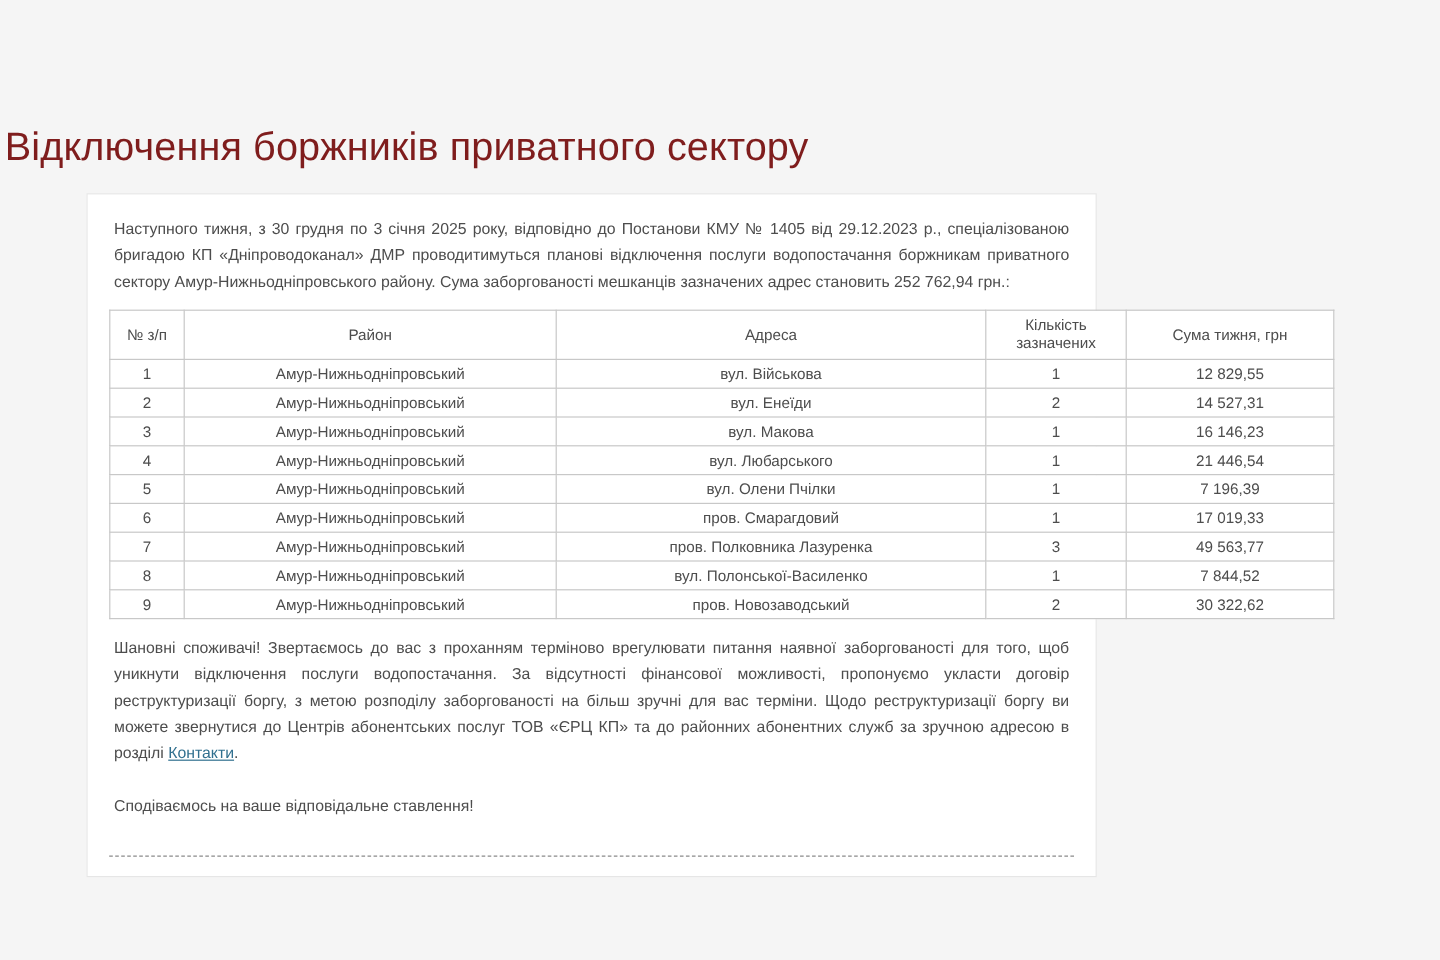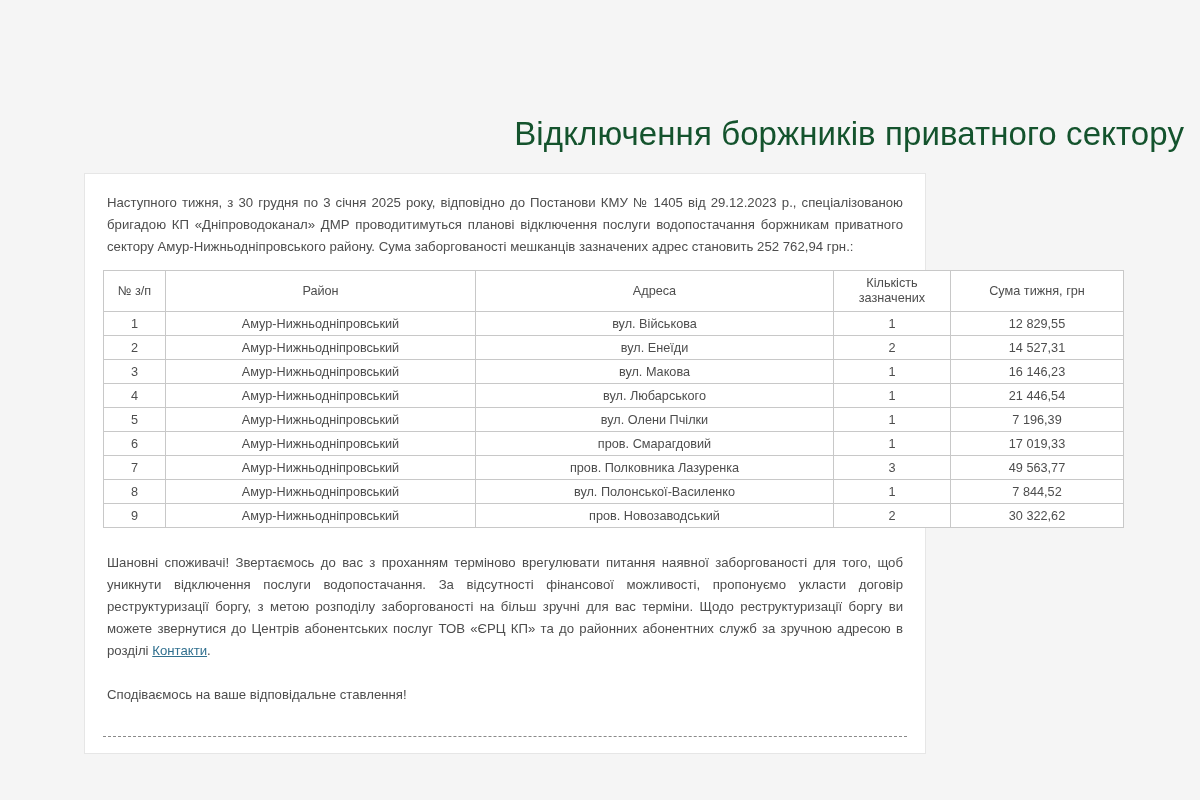--- a/index.html
+++ b/index.html
@@ -15,52 +15,52 @@
     color: #4a4a4a;
     overflow: hidden;
   }
   .page {
     position: relative;
     width: 1200px;
     height: 800px;
     box-sizing: border-box;
   }
   .page-title {
-    margin: 16px;
+    margin: 4px;
     padding: 96px 0 0 0;
-    text-align: right;
+    text-align: left;
     font-size: 33px;
     line-height: 44px;
     font-weight: normal;
-    color: #14532d;
+    color: #7f1d1d;
     letter-spacing: 0.1px;
   }
   .card {
     position: absolute;
-    left: 84px;
+    left: 72px;
     top: 157px;
     width: 842px;
     box-sizing: border-box;
     background: #ffffff;
     border: 1px solid #e6e6e6;
     padding: 18px 16px 10px 16px;
   }
   .body-text {
     margin: 0;
     font-size: 13.2px;
     line-height: 22px;
     color: #4d4d4d;
     text-align: justify;
     padding: 0 6px;
   }
   .intro {
     margin-bottom: 12px;
   }
   .after-para {
-    margin-top: 24px;
+    margin-top: 13px;
   }
   .after-para2 {
     margin-top: 22px;
   }
   table.debtors {
     border-collapse: collapse;
     width: 1020px;
     margin: 0 2px;
     table-layout: fixed;
   }

